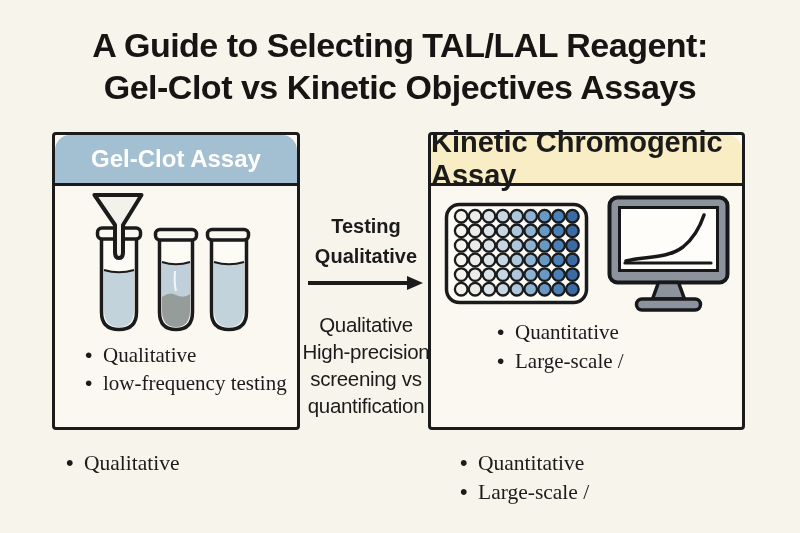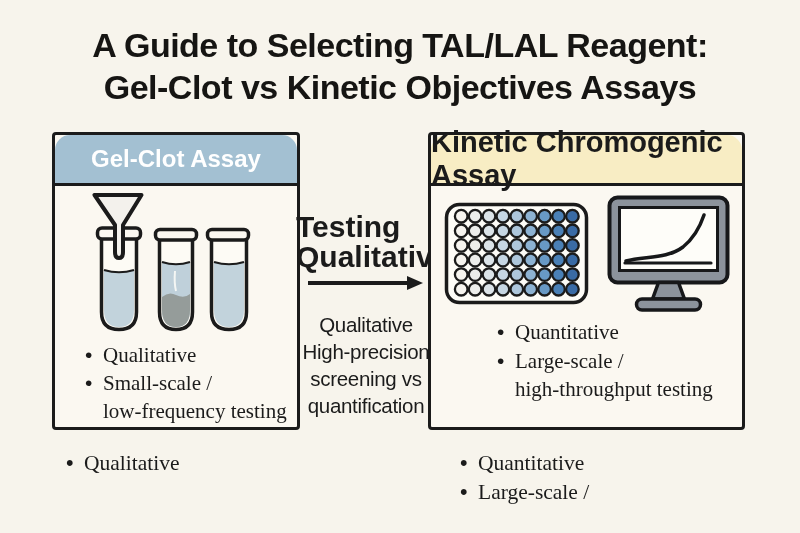--- a/index.html
+++ b/index.html
@@ -33,21 +33,21 @@
   
   .blist { position:absolute; font-size:21px; line-height:28px; }
   .panel-left  .blist { left:30px; top:206px; }
   .panel-right .blist { left:66px; top:183px; line-height:28.5px; }
   .b-item { display:flex; }
   .dot { width:17px; flex:0 0 17px; }
   .b-cont { padding-left:1px;font-family:Liberation Serif, serif; }
   
   .mid-title {
     position:absolute; left:296px; top:212px; width:140px;
-    font-weight:bold; font-size:30px; line-height:29.5px;
+    text-align:center; font-weight:bold; font-size:20px; line-height:29.5px;
   }
   .mid-arrow { position:absolute; left:305px; top:274px; }
   .mid-desc {
     position:absolute; left:296px; top:311px; width:140px;
     text-align:center; font-size:20.5px; line-height:27px; letter-spacing:-0.3px;
   }
   .mid-desc div { white-space:nowrap; }
   
   .footer-note { position:absolute; font-size:21.5px; line-height:28.5px; }
   .footer-left  { left:66px;  top:449px; }
@@ -91,21 +91,20 @@
     </svg>
 
     <div class="blist">
       <div class="b-item">
         <span class="dot">•</span>
         <div class="b-cont">Qualitative</div>
       </div>
       <div class="b-item">
         <span class="dot">•</span>
         <div class="b-cont">
-          <div>Small-scale /</div>
           <div>low-frequency testing</div>
         </div>
       </div>
     </div>
   </div>
 
   <div class="mid-title">
     <div>Testing</div>
     <div>Qualitative</div>
   </div>
@@ -197,21 +196,20 @@
 
     <div class="blist">
       <div class="b-item">
         <span class="dot">•</span>
         <div class="b-cont">Quantitative</div>
       </div>
       <div class="b-item">
         <span class="dot">•</span>
         <div class="b-cont">
           <div>Large-scale /</div>
-          <div>high-throughput testing</div>
         </div>
       </div>
     </div>
   </div>
 
   <div class="footer-note footer-left">
     <div class="b-item">
       <span class="dot">•</span>
       <div class="b-cont">Qualitative</div>
     </div>

